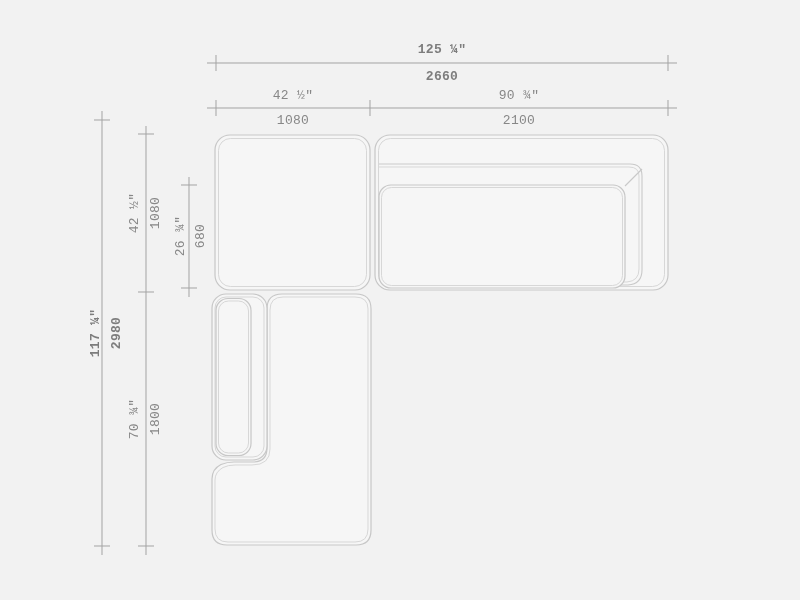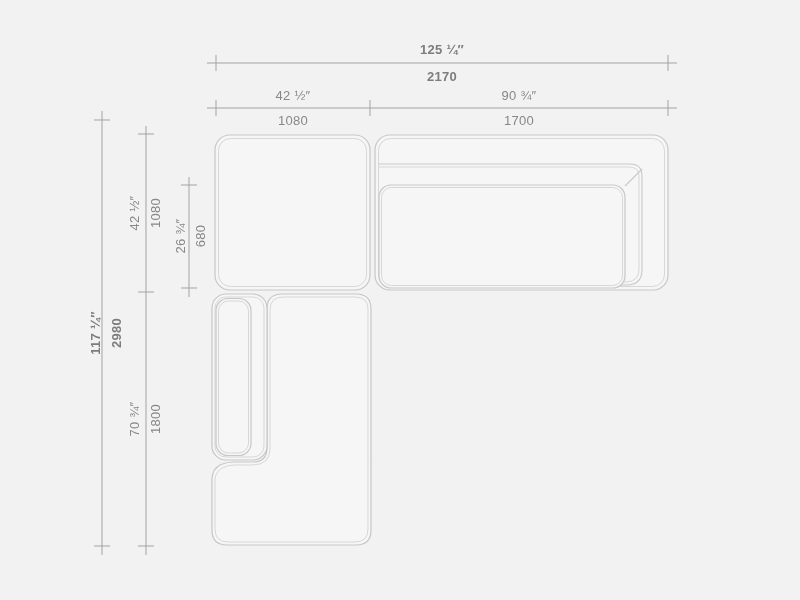--- a/index.html
+++ b/index.html
@@ -4,21 +4,21 @@
 <style>
   html,body{margin:0;padding:0;}
   body{
     width:800px;height:600px;
     background:#f2f2f2;
     font-family:"Liberation Sans",sans-serif;
     overflow:hidden;
   }
   .stage{
     position:relative;
-    width:800px;height:600px;
+    width:800px;height:600px;font-family:Liberation Mono, monospace;
   }
   .stage svg{position:absolute;left:0;top:0;}
   
   .lbl{
     position:absolute;
     font-size:13px;
     color:#878787;
     letter-spacing:.3px;
     white-space:nowrap;
     transform:translate(-50%,-50%);
@@ -78,27 +78,27 @@
       <rect x="378.5" y="138.5" width="286" height="148" rx="12" fill="none" stroke="#d7d7d7" stroke-width="1"></rect>
       <path fill="none" stroke="#c9c9c9" stroke-width="1.1" d="M379 164 H630 Q642 164 642 176 V270 Q642 284 628 285 H620"></path>
       <path fill="none" stroke="#d7d7d7" stroke-width="1" d="M379 167 H629 Q639 167 639 176 V269 Q639 281 627 282 H620"></path>
       <line x1="625" y1="186" x2="642" y2="169" stroke="#c9c9c9" stroke-width="1.1"></line>
       <rect x="379" y="185" width="246" height="103" rx="12" fill="#f6f6f6" stroke="#c7c7c7" stroke-width="1.2"></rect>
       <rect x="381.5" y="187.5" width="241" height="98" rx="10" fill="none" stroke="#d7d7d7" stroke-width="1"></rect>
     </g>
   </svg>
 
   <div class="lbl b" style="left:442px;top:49px">125 ¼″</div>
-  <div class="lbl b" style="left:442px;top:76px">2170</div>
+  <div class="lbl b" style="left:442px;top:76px">2660</div>
 
   <div class="lbl" style="left:293px;top:95px">42 ½″</div>
   <div class="lbl" style="left:293px;top:120px">1080</div>
 
   <div class="lbl" style="left:519px;top:95px">90 ¾″</div>
-  <div class="lbl" style="left:519px;top:120px">1700</div>
+  <div class="lbl" style="left:519px;top:120px">2100</div>
 
   <div class="lbl v b" style="left:95px;top:333px">117 ¼″</div>
   <div class="lbl v b" style="left:116px;top:333px">2980</div>
 
   <div class="lbl v" style="left:134px;top:213px">42 ½″</div>
   <div class="lbl v" style="left:155px;top:213px">1080</div>
 
   <div class="lbl v" style="left:180px;top:236px">26 ¾″</div>
   <div class="lbl v" style="left:200px;top:236px">680</div>
 

